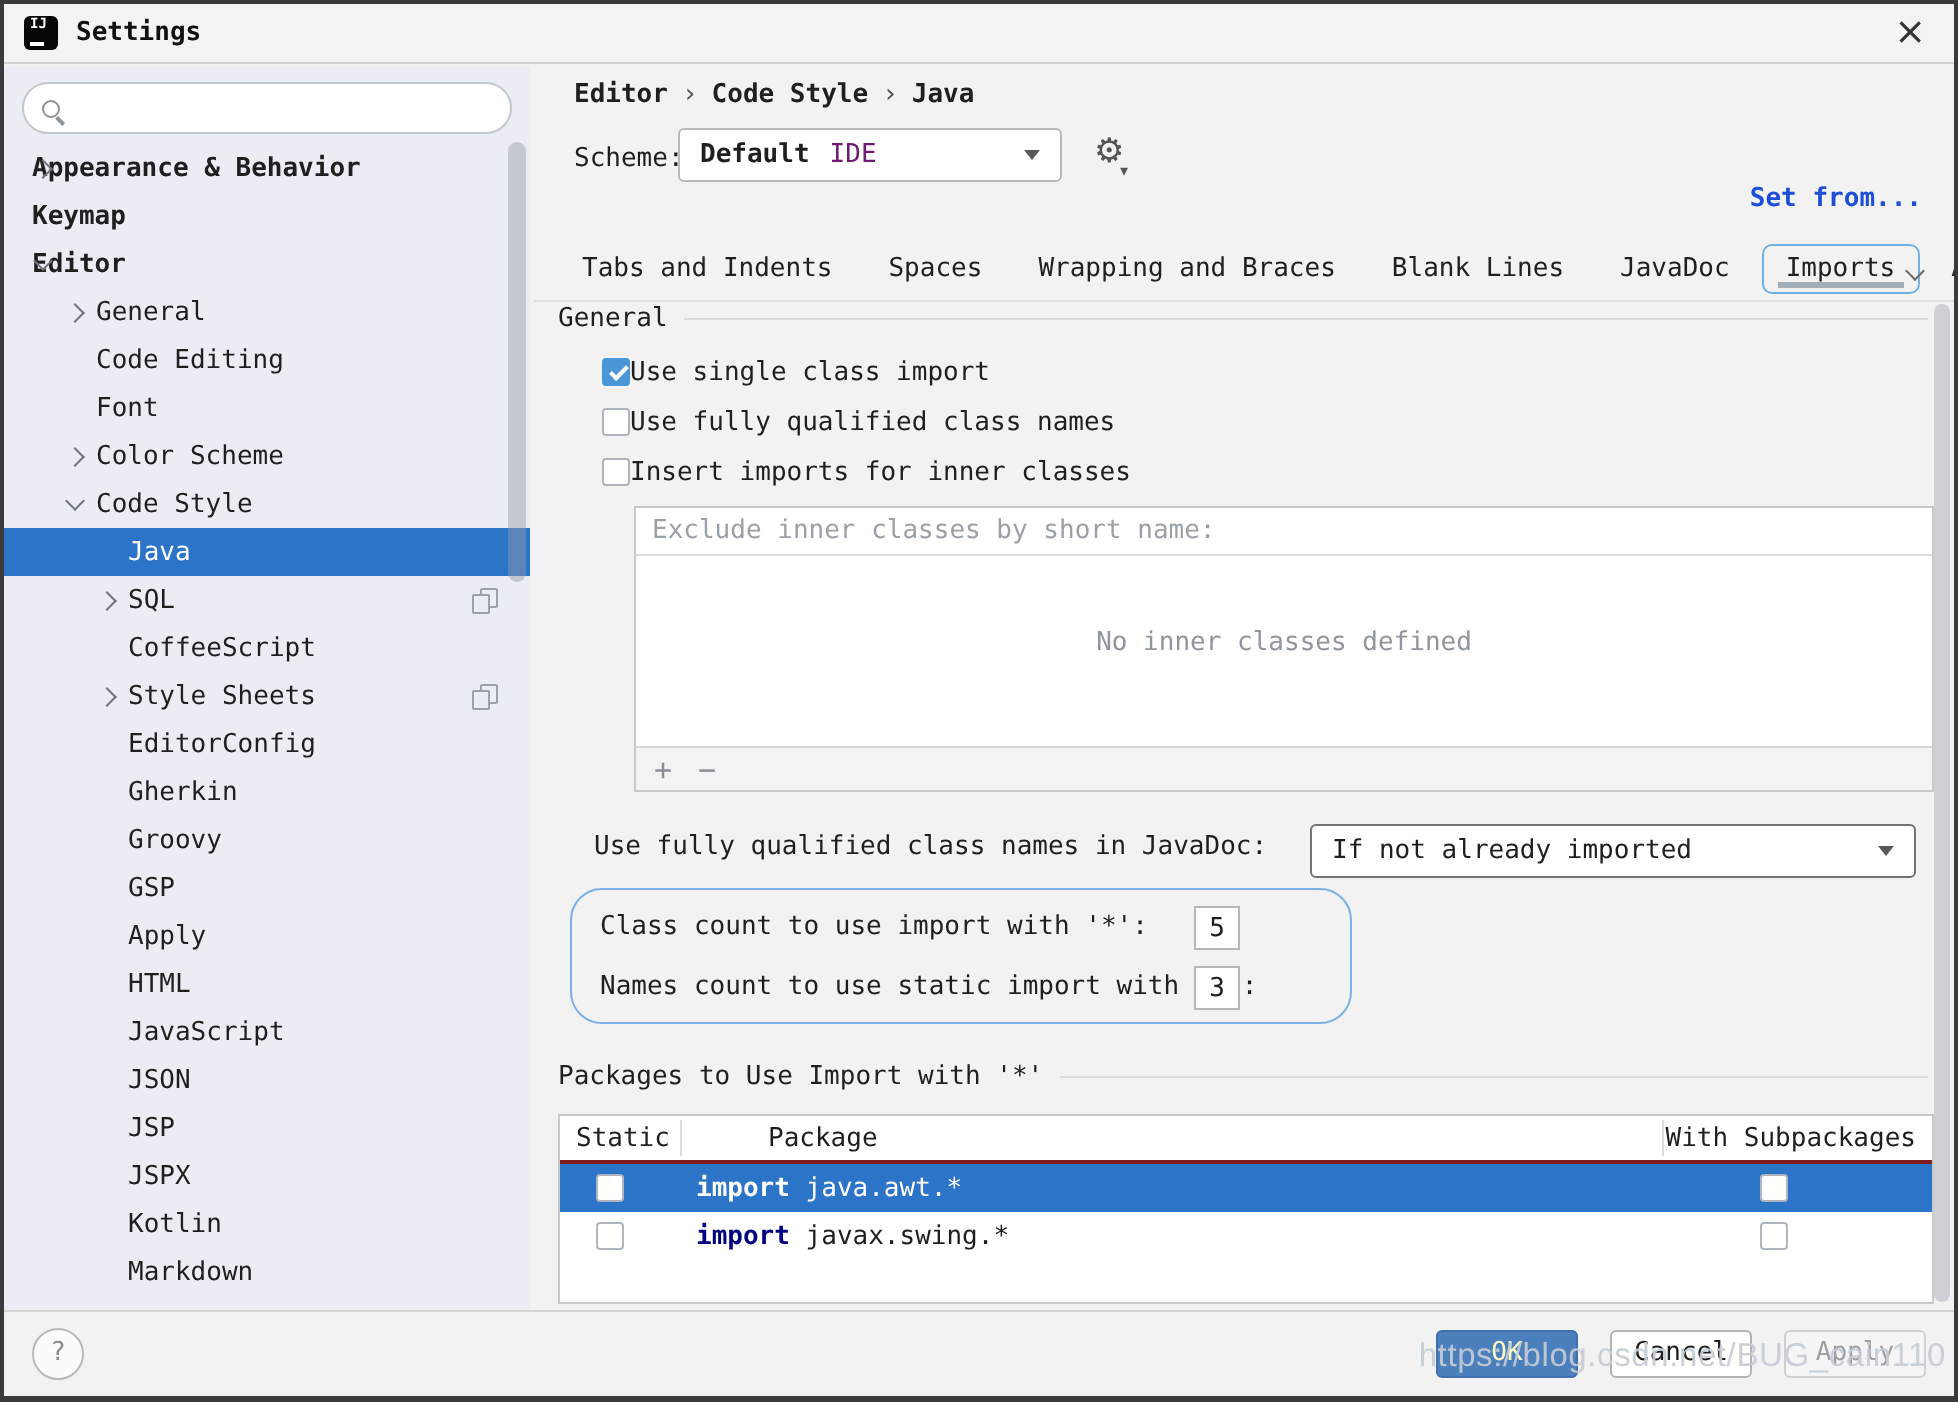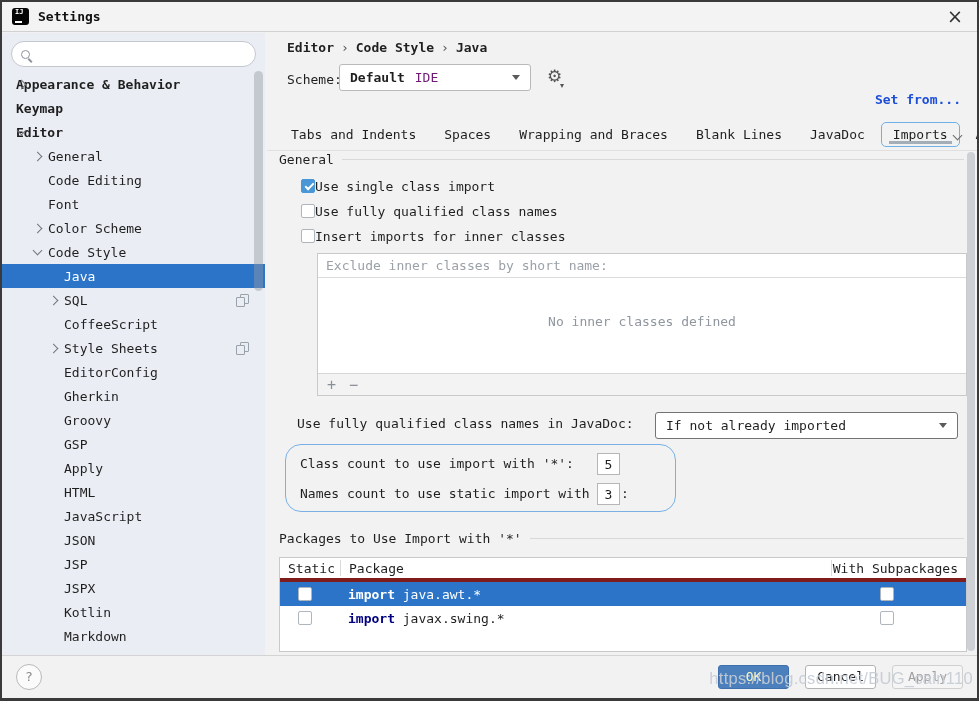--- a/index.html
+++ b/index.html
@@ -91,21 +91,21 @@
     border:1px solid #737373;border-radius:3px;display:flex;align-items:center;padding:0 10px;margin-left:48px;}
   .count-group{position:absolute;left:18px;top:411px;width:391px;height:68px;
     border:1px solid #79b1e6;border-radius:16px;background:#f2f2f2;}
   .count-row1{position:absolute;left:14px;top:11px;}
   .count-row2{position:absolute;left:14px;top:41px;}
   .count-field{position:absolute;left:311px;width:23px;height:22px;background:#fff;
     border:1px solid #b6b6b6;text-align:center;line-height:21px;}
   .cf1{top:8px;} .cf2{top:38px;}
   .pkg-table{position:absolute;left:12px;top:524px;width:688px;height:95px;background:#fff;
     border:1px solid #c9c9c9;}
-  .pkg-header{position:relative;height:24px;border-bottom:4px solid #7f1d1d;display:flex;align-items:center;}
+  .pkg-header{position:relative;height:24px;border-bottom:2px solid #7f1d1d;display:flex;align-items:center;gap:35px;}
   .pkg-header .h-static{padding-left:8px;width:60px;}
   .pkg-header .h-package{padding-left:9px;flex:1;}
   .pkg-header .h-subpkg{width:137px;text-align:right;padding-right:8px;}
   .pkg-header .vdiv{position:absolute;top:2px;bottom:2px;width:1px;background:#dcdcdc;}
   .vd1{left:60px;} .vd2{left:551px;}
   .pkg-row{position:relative;height:24px;display:flex;align-items:center;}
   .pkg-row .cb{position:absolute;left:18px;top:5px;}
   .pkg-row .cb.sub{left:600px;}
   .pkg-row .code{position:absolute;left:68px;white-space:pre;}
   .pkg-row .kw{font-weight:bold;color:#000080;}

